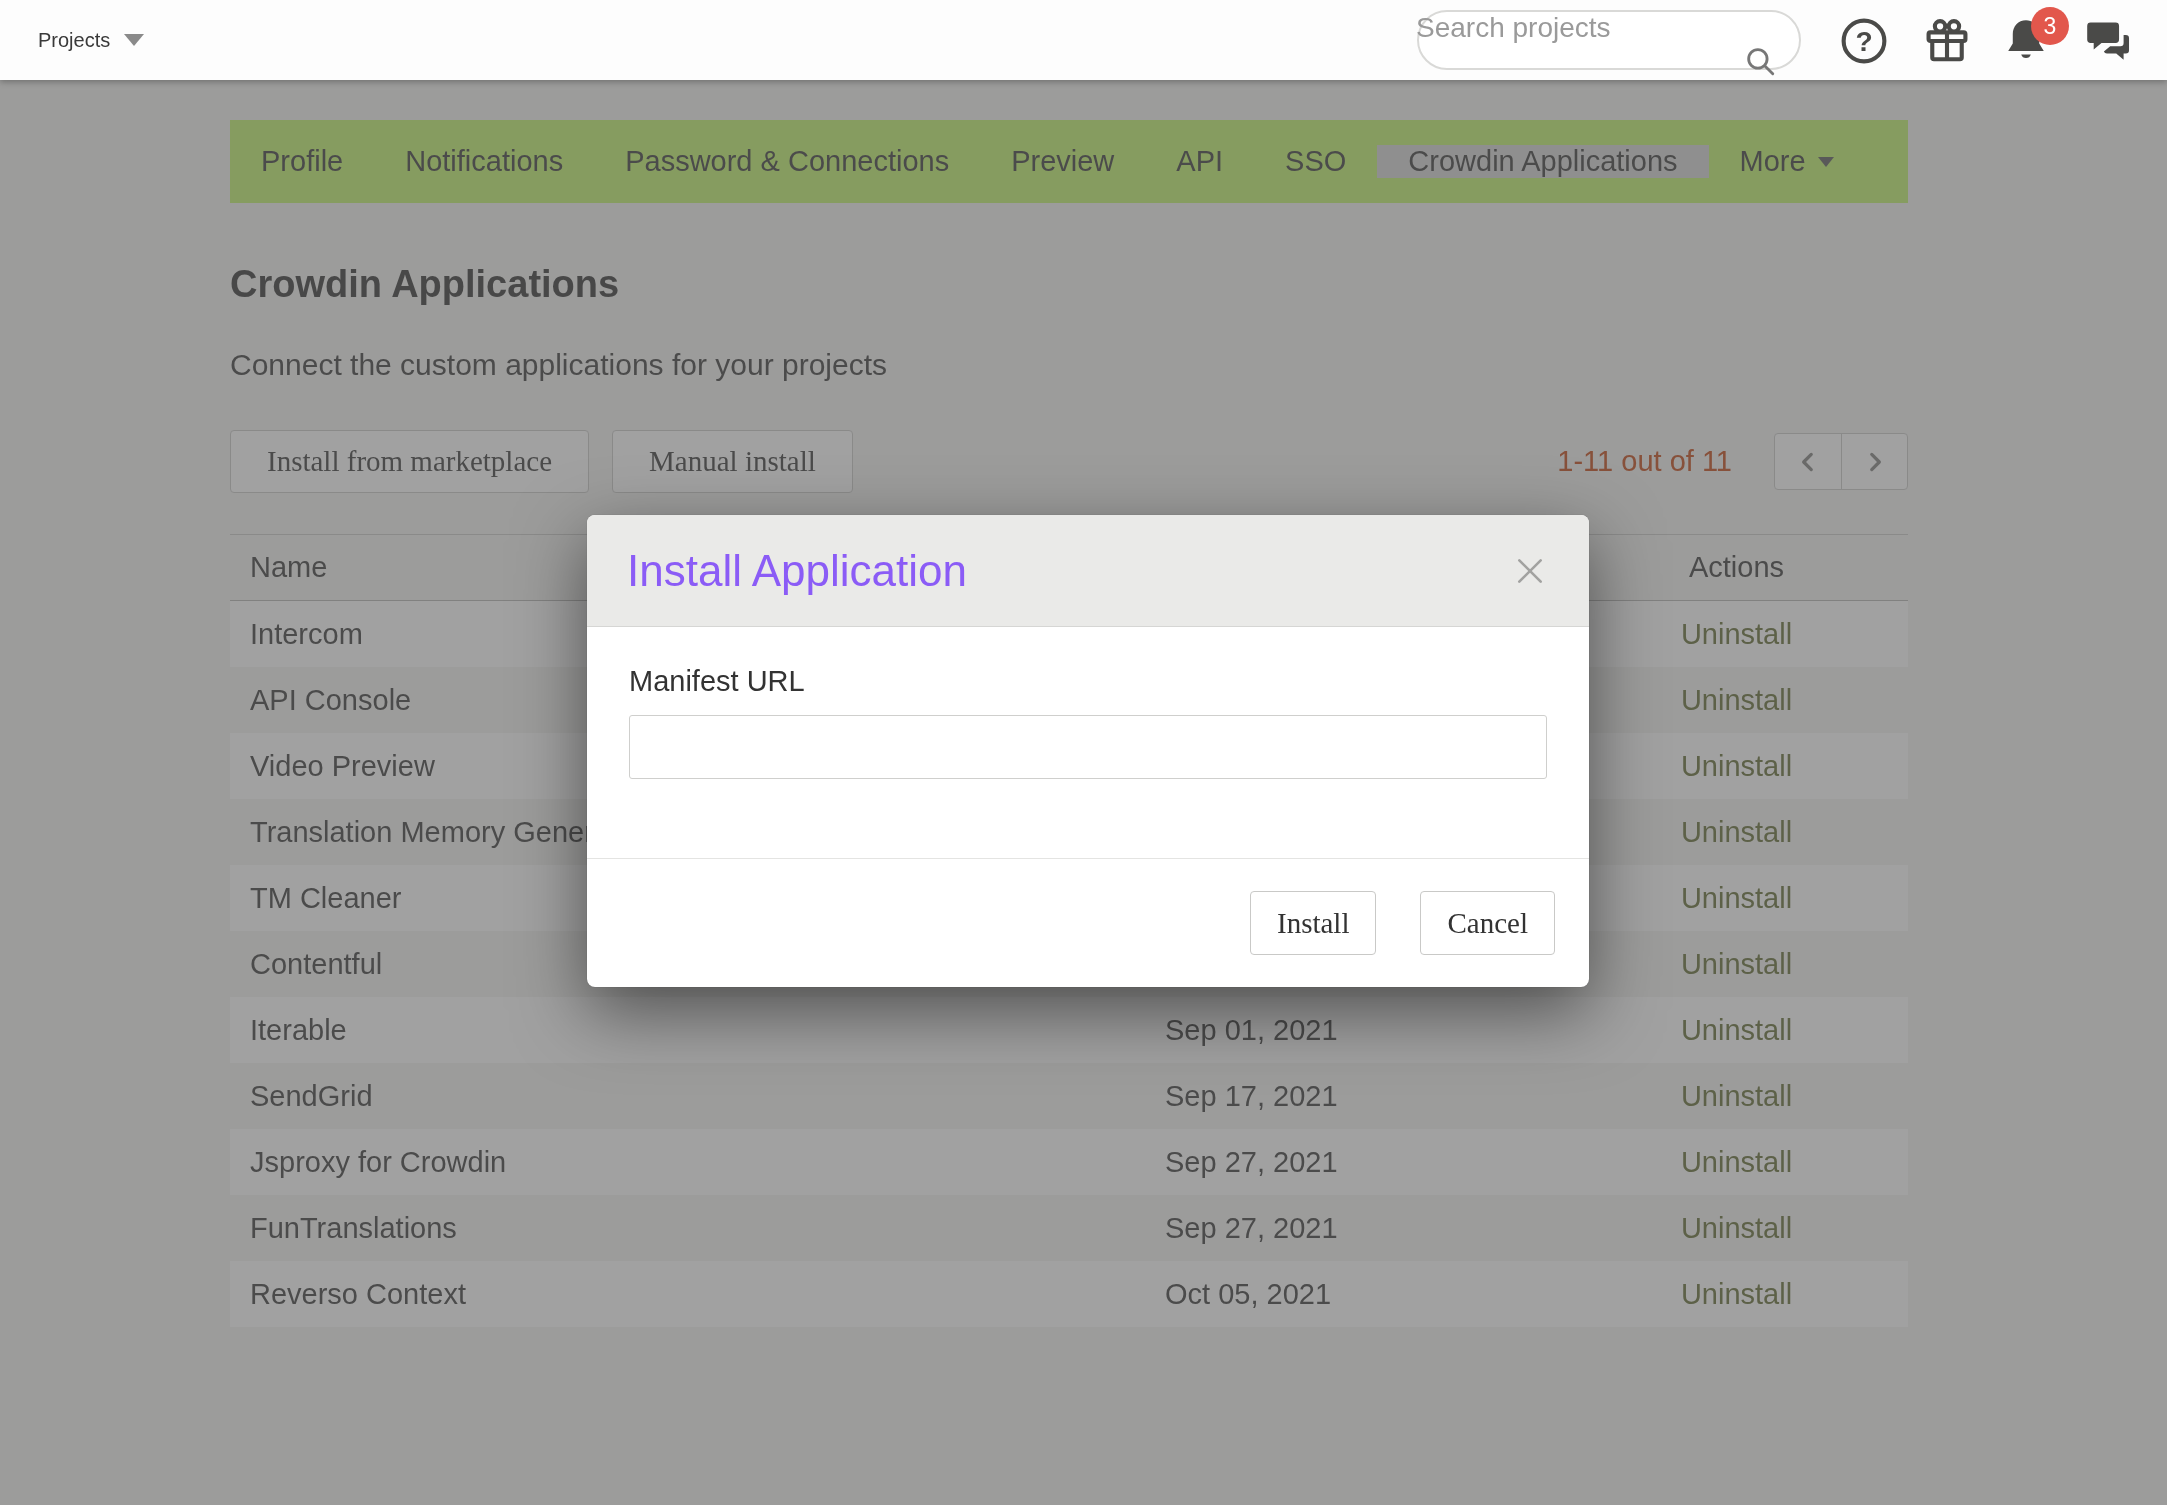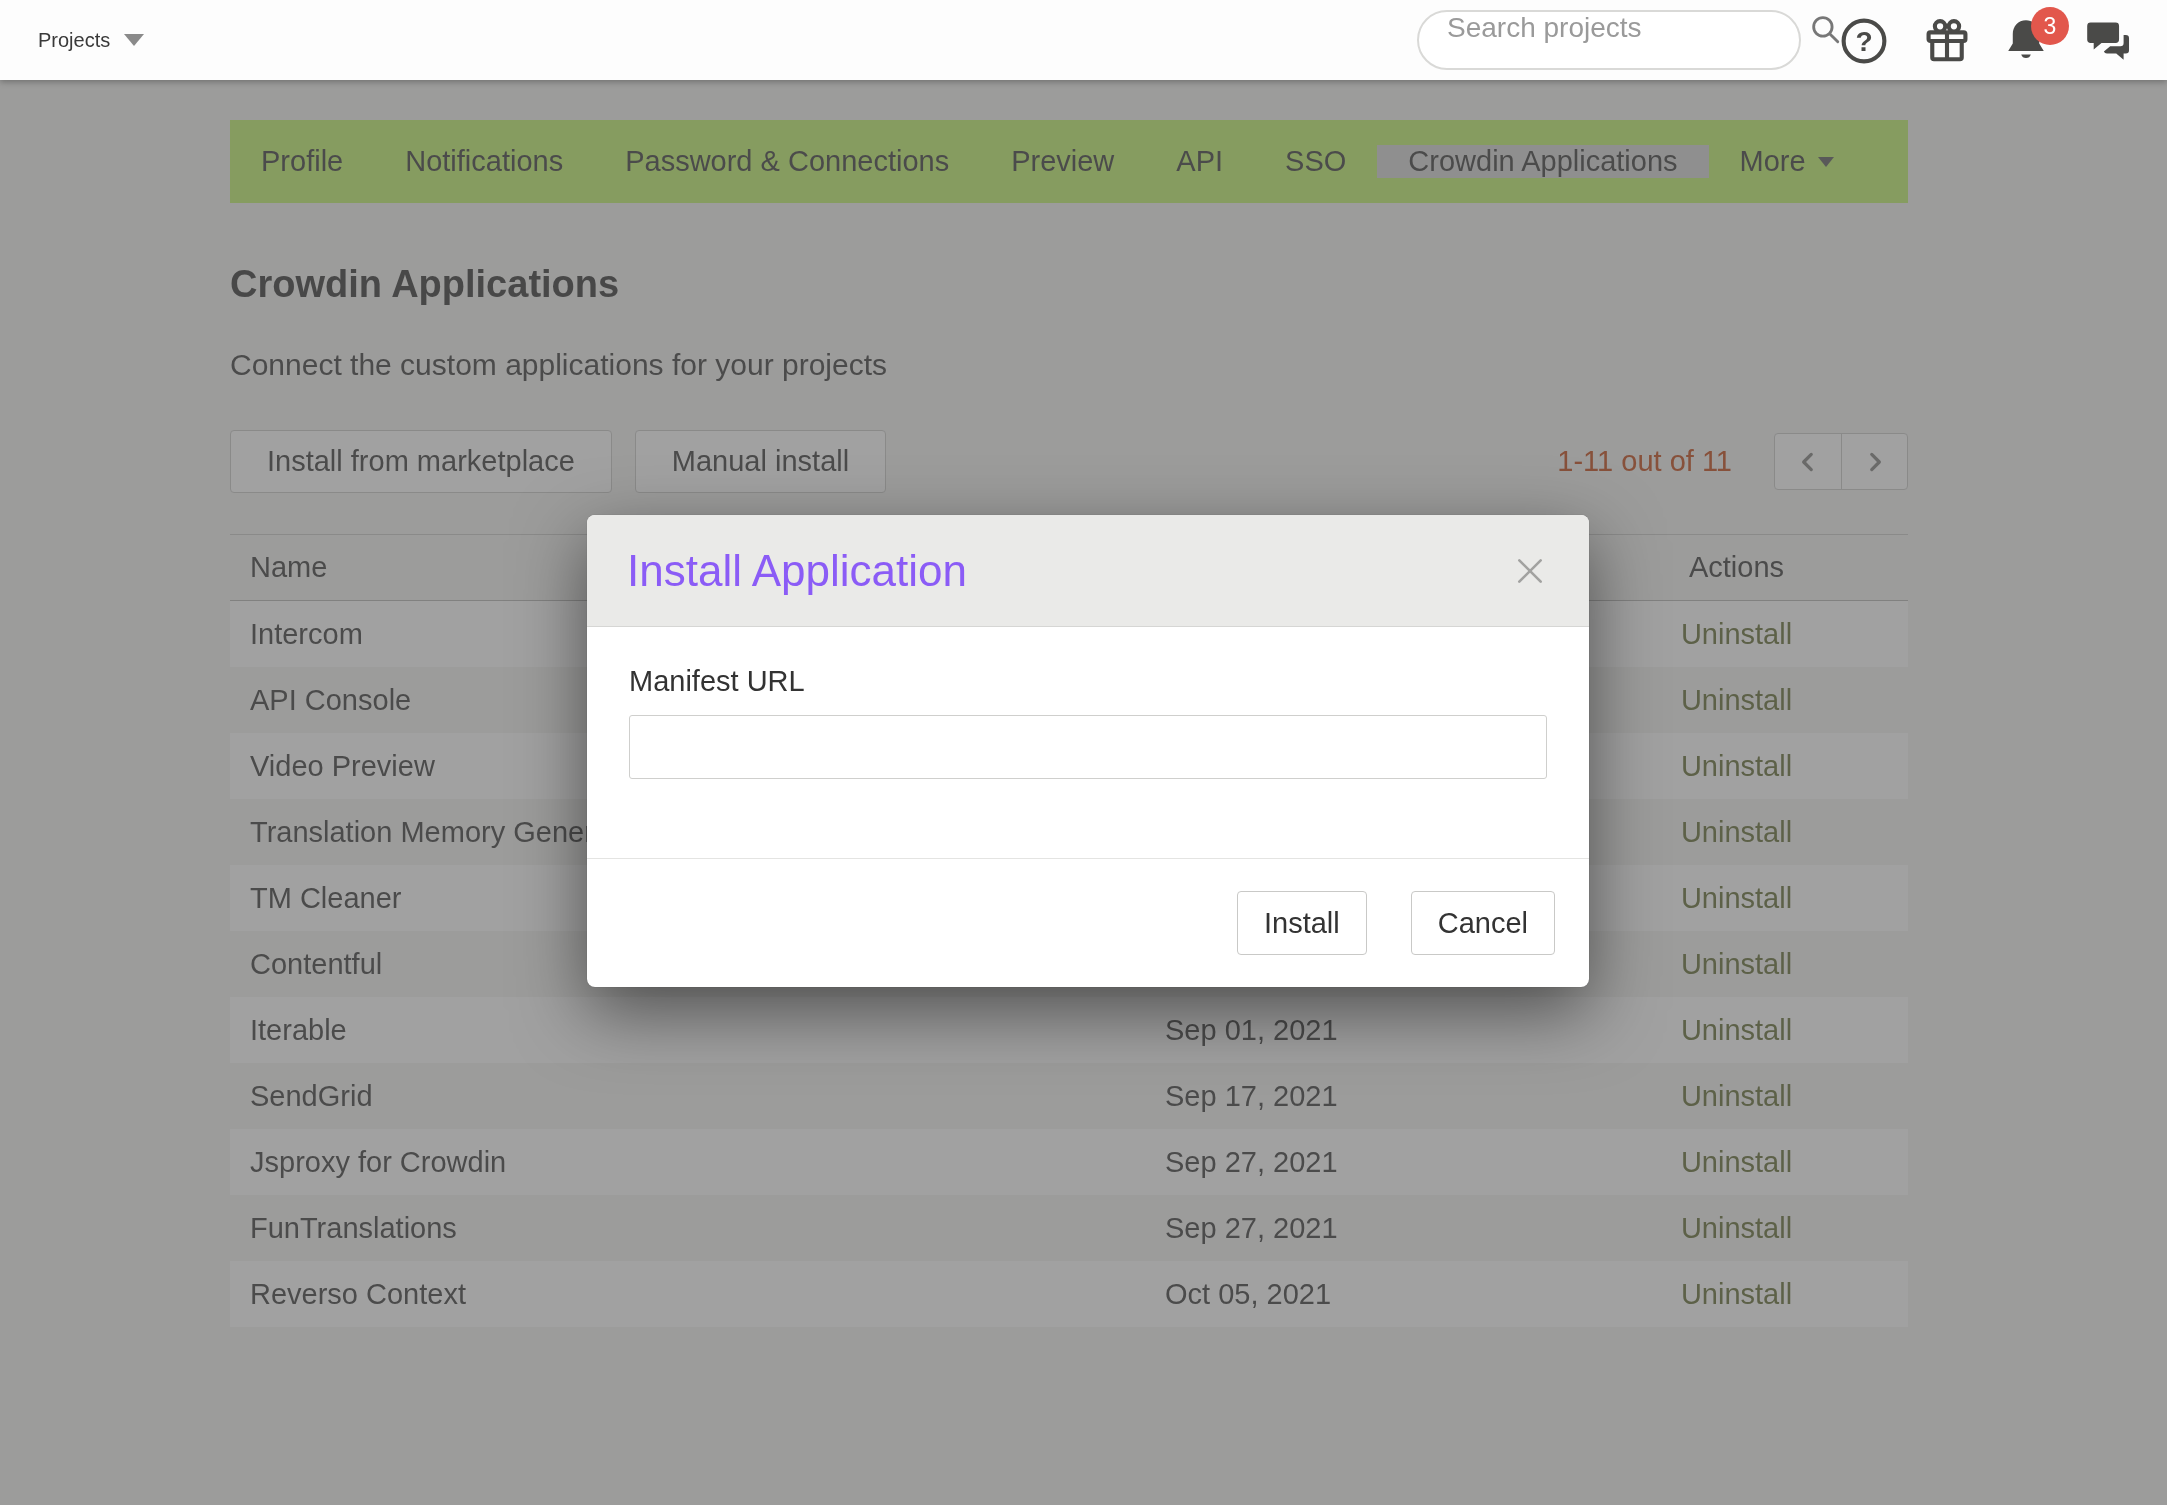--- a/index.html
+++ b/index.html
@@ -25,21 +25,21 @@
   .nav-projects { left:38px; }
   .nav-resources { left:230px; }
   .caret-down {
     width:0; height:0; display:inline-block;
     border-left:10px solid transparent; border-right:10px solid transparent;
     border-top:12px solid #8a8a8a;
   }
   .searchbox {
     position:absolute; left:1417px; top:10px; width:384px; height:60px;
     background:#fff; border:2px solid #d9d9d7; border-radius:32px;
-    display:flex; align-items:flex-start; padding:0 22px 0 28px;
+    display:flex; align-items:flex-end; padding:0 22px 0 28px;flex-direction:column;
   }
   .searchbox input {
     flex:1; border:none; outline:none; background:transparent;
     font-size:28px; color:#444; font-family:"Liberation Sans", sans-serif;
   }
   .searchbox input::placeholder { color:#9a9a9a; }
   .search-icon { width:34px; height:34px; color:#777; flex:none; }
   .icon-btn {
     position:absolute; top:15px; width:52px; height:52px;
     color:#4a4a48; cursor:pointer;
@@ -76,21 +76,21 @@
   .tab.active { background:#d5d5d3; }
   .tab .caret-down { border-left-width:8px; border-right-width:8px; border-top:10px solid #555; }
 
   .page-title { margin-top:60px; font-size:38px; font-weight:700; color:#2d2d2d; }
   .page-subtitle { margin-top:42px; font-size:30px; color:#333; }
 
   .controls { margin-top:48px; height:63px; display:flex; align-items:center; }
   .btn {
     height:63px; background:#fff; border:1px solid #c9c9c7; border-radius:4px;
     font-size:29px; color:#333; padding:0 36px; cursor:pointer;
-    font-family:Liberation Sans, sans-serif;
+    font-family:Liberation Serif, serif;
     display:inline-flex; align-items:center;text-align:center;
   }
   .btn + .btn { margin-left:23px; }
   .controls .spacer { flex:1; }
   .pag-count { font-size:29px; color:#c2410c; margin-right:42px; }
   .pager { display:flex; height:57px; border:1px solid #c9c9c7; border-radius:4px; background:#fff; overflow:hidden; }
   .pager .pg {
     width:66px; display:flex; align-items:center; justify-content:center;
     color:#7d7d7b; cursor:pointer;
   }

